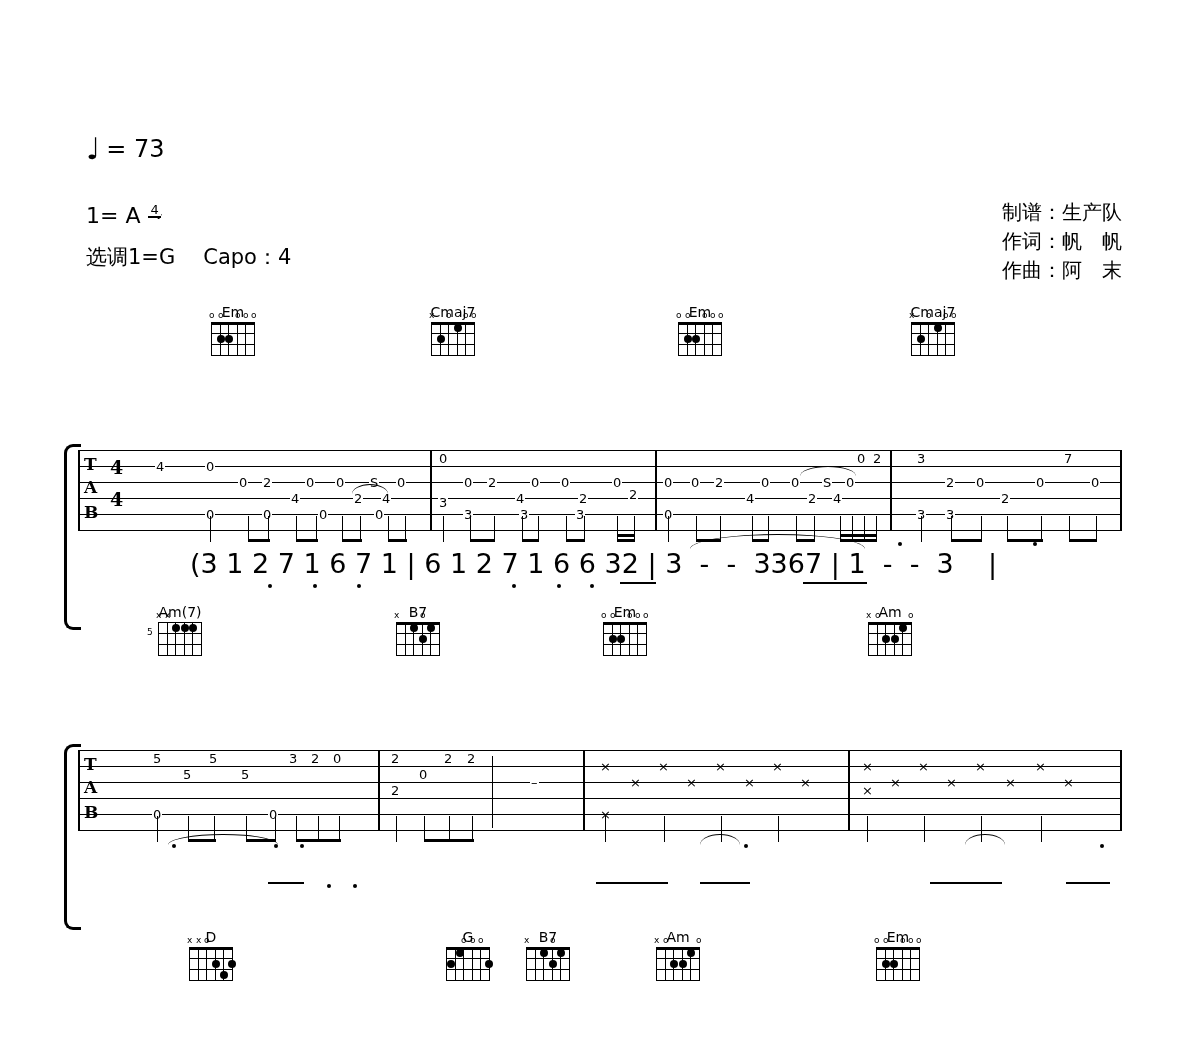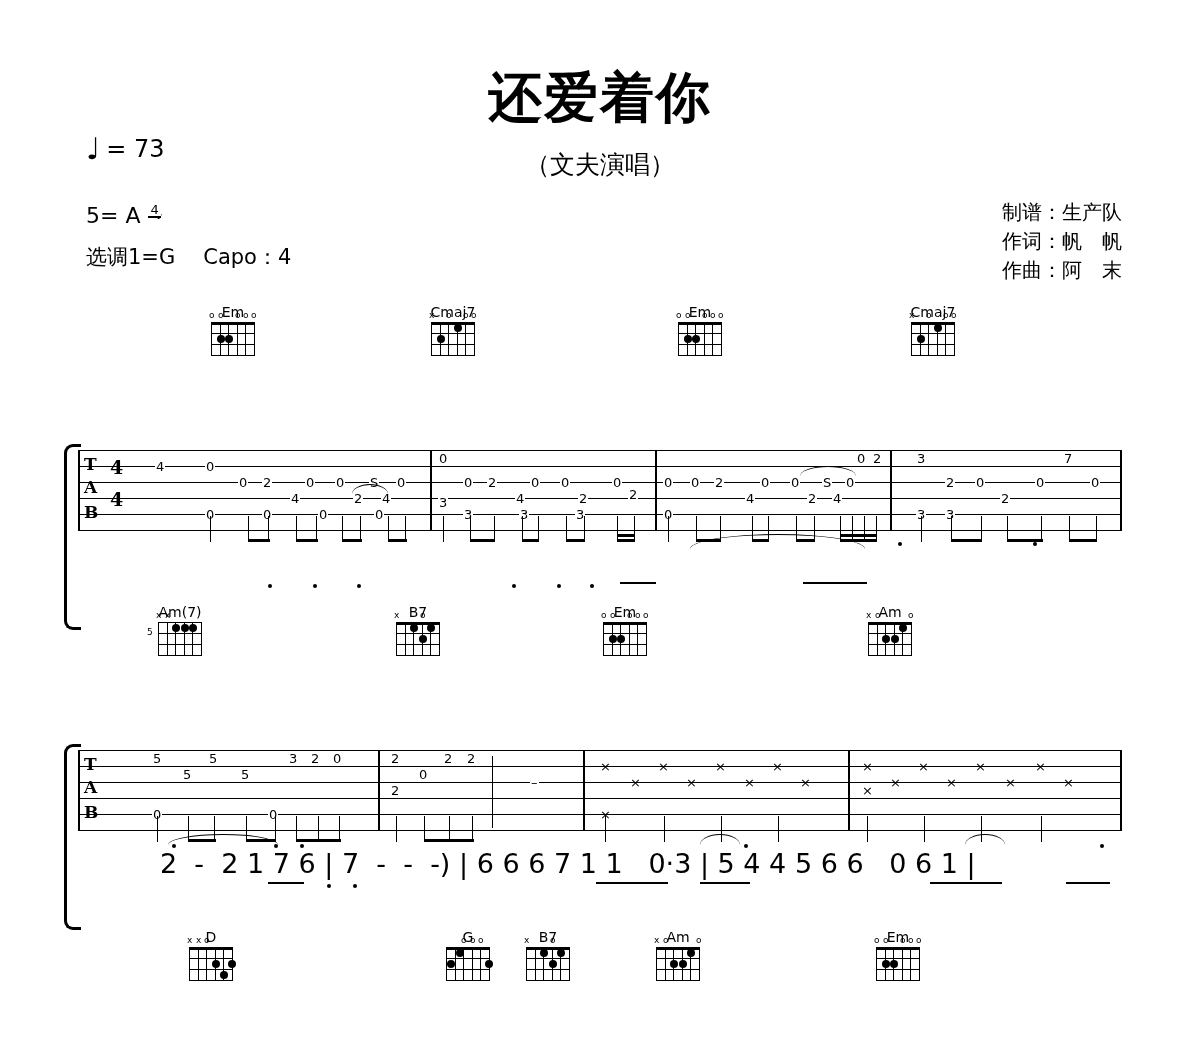--- a/index.html
+++ b/index.html
@@ -61,30 +61,28 @@
   .dotu{position:absolute;width:4px;height:4px;border-radius:50%;background:#000;}
   .dotd{position:absolute;width:4px;height:4px;border-radius:50%;background:#000;}
   .ubar{position:absolute;height:2px;background:#000;}
   .tie{position:absolute;border-top:1.6px solid #000;border-radius:50%/100% 100% 0 0;height:10px;}
 </style>
 </head>
 <body>
 
 <div class="page">
 
-  <div class="title">还爱着你</div>
-  <div class="subtitle">（文夫演唱）</div>
 
   <div class="tempo">
     <span class="noteglyph">♩</span>
     <span>= 73</span>
   </div>
 
   <div class="keyline">
-    <span>5= A</span>
+    <span>1= A</span>
     <span class="frac">
       <span class="num">4</span>
       <span class="den">4</span>
     </span>
   </div>
 
   <div class="capoline">
     <span>选调1=G</span><span class="gap"></span><span>Capo：4</span>
   </div>
 
@@ -326,20 +324,21 @@
       <div class="stem" style="left:1007px;top:150px;height:26px;"></div>
       <div class="stem" style="left:1041px;top:150px;height:26px;"></div>
       <div class="stem" style="left:1069px;top:150px;height:26px;"></div>
       <div class="stem" style="left:1096px;top:150px;height:26px;"></div>
       <div class="beam" style="left:951px;top:173px;width:31px;"></div>
       <div class="beam" style="left:1007px;top:173px;width:36px;"></div>
       <div class="beam" style="left:1069px;top:173px;width:28px;"></div>
     </div>
 
     <div class="jianpu" style="margin-top:82px;">
+      <span class="jp" style="left:190px;top:0;">(3 1 2 7 1 6 7 1 | 6 1 2 7 1 6 6 32 | 3  -  -  3367 | 1  -  -  3    |</span>
       <span class="dotd" style="left:268px;top:36px;"></span>
       <span class="dotd" style="left:313px;top:36px;"></span>
       <span class="dotd" style="left:357px;top:36px;"></span>
       <span class="dotd" style="left:512px;top:36px;"></span>
       <span class="dotd" style="left:557px;top:36px;"></span>
       <span class="dotd" style="left:590px;top:36px;"></span>
       <span class="ubar" style="left:620px;top:34px;width:36px;"></span>
       <span class="ubar" style="left:803px;top:34px;width:64px;"></span>
       <span class="slur" style="left:690px;top:-14px;width:175px;height:14px;"></span>
       <span class="dotu" style="left:898px;top:-6px;"></span>
@@ -522,21 +521,20 @@
       <div class="stem" style="left:664px;top:150px;height:26px;"></div>
       <div class="stem" style="left:721px;top:150px;height:26px;"></div>
       <div class="stem" style="left:778px;top:150px;height:26px;"></div>
       <div class="stem" style="left:867px;top:150px;height:26px;"></div>
       <div class="stem" style="left:924px;top:150px;height:26px;"></div>
       <div class="stem" style="left:981px;top:150px;height:26px;"></div>
       <div class="stem" style="left:1041px;top:150px;height:26px;"></div>
     </div>
 
     <div class="jianpu" style="margin-top:82px;">
-      <span class="jp" style="left:160px;top:0;">2  -  2 1 7 6 | 7  -  -  -) | 6 6 6 7 1 1   0·3 | 5 4 4 5 6 6   0 6 1 |</span>
       <span class="tie" style="left:168px;top:-14px;width:110px;"></span>
       <span class="dotu" style="left:172px;top:-4px;"></span>
       <span class="dotu" style="left:274px;top:-4px;"></span>
       <span class="dotu" style="left:300px;top:-4px;"></span>
       <span class="dotd" style="left:327px;top:36px;"></span>
       <span class="dotd" style="left:353px;top:36px;"></span>
       <span class="ubar" style="left:268px;top:34px;width:36px;"></span>
       <span class="tie" style="left:700px;top:-14px;width:40px;"></span>
       <span class="dotu" style="left:744px;top:-4px;"></span>
       <span class="ubar" style="left:596px;top:34px;width:72px;"></span>

